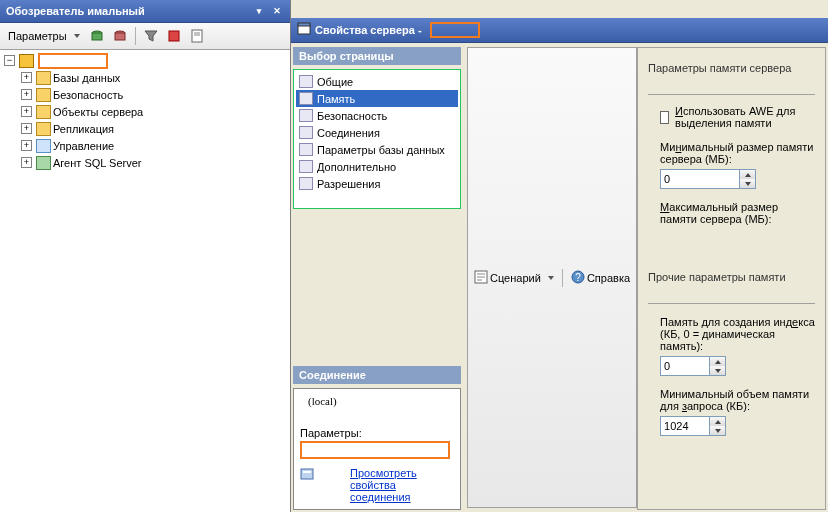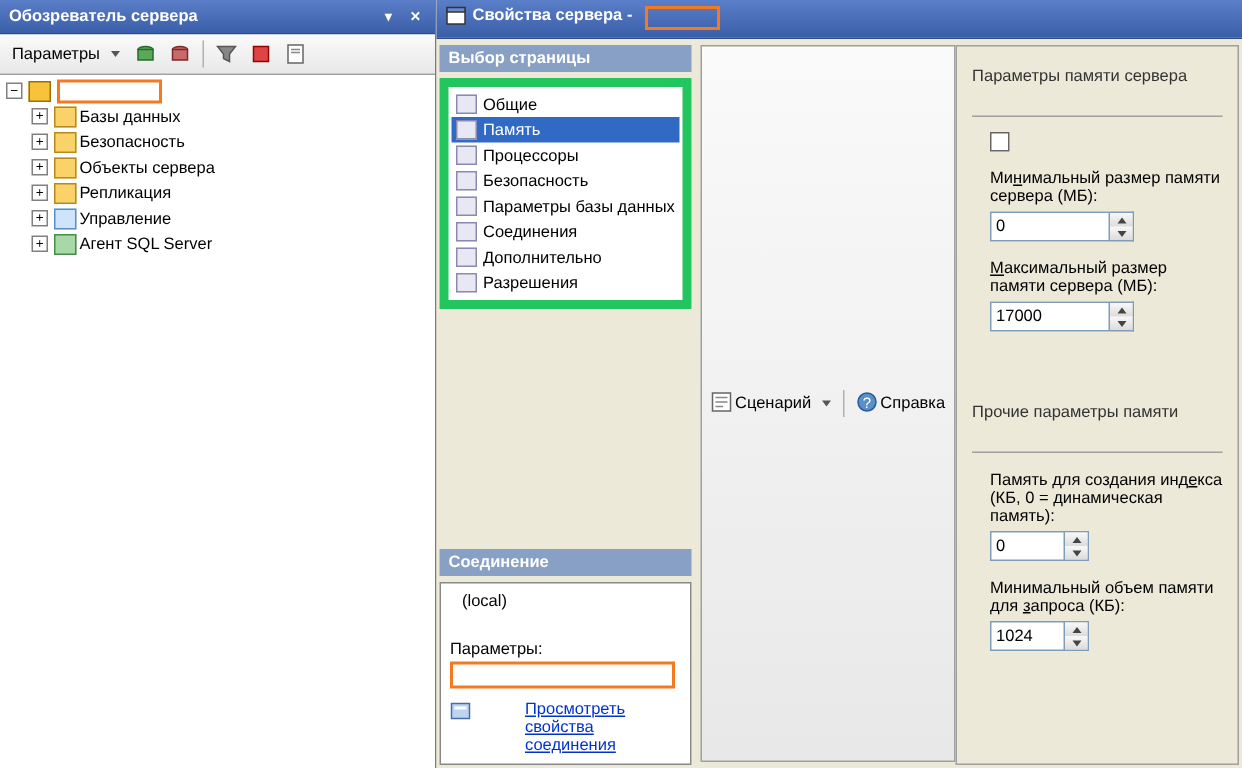--- a/index.html
+++ b/index.html
@@ -110,22 +110,24 @@
     display:flex;
     flex-direction:column;
     background:#ece9d8;
   }
   .dialog-title {
     background: linear-gradient(#5a7ec7, #3a5fa8);
     color:#fff;
     font-weight:bold;
     padding:4px 6px;
     display:flex;
+    align-items:center;
     gap:4px;
     border-bottom:1px solid #2c4a85;
+    margin-top:18px;
   }
   .dialog-title .hb {
     border:2px solid #f47a1f;
     width:50px; height:16px;
     margin-left:4px;
   }
   .dialog-body {
     flex:1;
     display:flex;
     gap:6px;
@@ -138,21 +140,21 @@
   }
   .sect-head {
     background:#88a0c4;
     color:#fff;
     padding:3px 6px;
     font-weight:bold;
     font-size:11px;
   }
   .page-list {
     background:#fff;
-    border:6px solid #22c55e;
+    border:1px solid #22c55e;
     padding:3px 2px;
     min-height:140px;
   }
   .page-item {
     display:flex;
     align-items:center;
     gap:4px;
     padding:1px 3px;
     height:17px;
     cursor:default;
@@ -165,21 +167,21 @@
     width:14px;height:13px;display:inline-block;flex:0 0 14px;
     background:#e8e8f4;border:1px solid #8a8ab0;
   }
   .conn-box {
     background:#fff;
     border:1px solid #888;
     padding:6px 6px;
     min-height:120px;
   }
   .conn-box .lbl { color:#000; margin-bottom:2px;}
-  .conn-box .val { color:#000; padding-left:8px; margin-bottom:20px;}
+  .conn-box .val { color:#000; padding-left:8px; margin-bottom:20px;font-family:Liberation Serif, serif;}
   .conn-redact {
     border:2px solid #f47a1f;
     width:150px; height:18px;
     margin-bottom:8px;
   }
   .link { color:#0033cc; text-decoration:underline; cursor:pointer;margin-left:32px; }
   .conn-link { display:flex; align-items:flex-start; gap:4px;}
   .rightpane {
     flex:1;
     display:flex;
@@ -236,21 +238,21 @@
   .tri-dn{width:0;height:0;border-left:3px solid transparent;border-right:3px solid transparent;border-top:4px solid #444;}
   .ul { text-decoration: underline; }
 </style>
 </head>
 <body>
 
 <div class="app">
 
   <div class="obj-explorer">
     <div class="panel-title">
-      <span>Обозреватель сервера</span>
+      <span>Обозреватель имальный</span>
       <div class="controls">
         <span class="tb-btn">▾</span>
         <span class="tb-btn">✕</span>
       </div>
     </div>
     <div class="toolbar">
       <span class="lbl">
         <span>Параметры</span>&nbsp;<span class="arrow-down"></span>
       </span>
       <span class="tb-ico">
@@ -344,33 +346,29 @@
           <div class="page-item">
               <span class="pico"></span>
               <span>Общие</span>
             </div>
           <div class="page-item selected">
               <span class="pico"></span>
               <span>Память</span>
             </div>
           <div class="page-item">
               <span class="pico"></span>
-              <span>Процессоры</span>
-            </div>
-          <div class="page-item">
-              <span class="pico"></span>
               <span>Безопасность</span>
             </div>
           <div class="page-item">
               <span class="pico"></span>
+              <span>Соединения</span>
+            </div>
+          <div class="page-item">
+              <span class="pico"></span>
               <span>Параметры базы данных</span>
-            </div>
-          <div class="page-item">
-              <span class="pico"></span>
-              <span>Соединения</span>
             </div>
           <div class="page-item">
               <span class="pico"></span>
               <span>Дополнительно</span>
             </div>
           <div class="page-item">
               <span class="pico"></span>
               <span>Разрешения</span>
             </div>
         </div>
@@ -405,47 +403,37 @@
                   <circle cx="7" cy="7" r="6" fill="#5a8fc8" stroke="#2a5a98"></circle>
                   <text x="7" y="11" font-size="10" text-anchor="middle" fill="#fff">?</text>
                 </svg></span>
             <span>Справка</span>
           </span>
         </div>
         <div class="content">
           <div class="group-title">Параметры памяти сервера</div>
           <div class="cb-row">
             <span class="cb"></span>
+            <span><span class="ul">И</span>спользовать AWE для выделения памяти</span>
           </div>
 
           <div class="field-label">Ми<span class="ul">н</span>имальный размер памяти сервера (МБ):</div>
           <div class="numbox">
             <input value="0" style="">
             <div class="spinner">
                 <div>
                   <span class="tri-up"></span>
                 </div>
                 <div>
                   <span class="tri-dn"></span>
                 </div>
               </div>
           </div>
 
           <div class="field-label"><span class="ul">М</span>аксимальный размер памяти сервера (МБ):</div>
-          <div class="numbox">
-            <input value="17000" style="">
-            <div class="spinner">
-                <div>
-                  <span class="tri-up"></span>
-                </div>
-                <div>
-                  <span class="tri-dn"></span>
-                </div>
-              </div>
-          </div>
 
           <div style="height:34px"></div>
 
           <div class="group-title">Прочие параметры памяти</div>
 
           <div class="field-label">Память для создания инд<span class="ul">е</span>кса (КБ, 0 = динамическая память):</div>
           <div class="numbox">
             <input style="width: 50px;" value="0">
             <div class="spinner">
                 <div>

